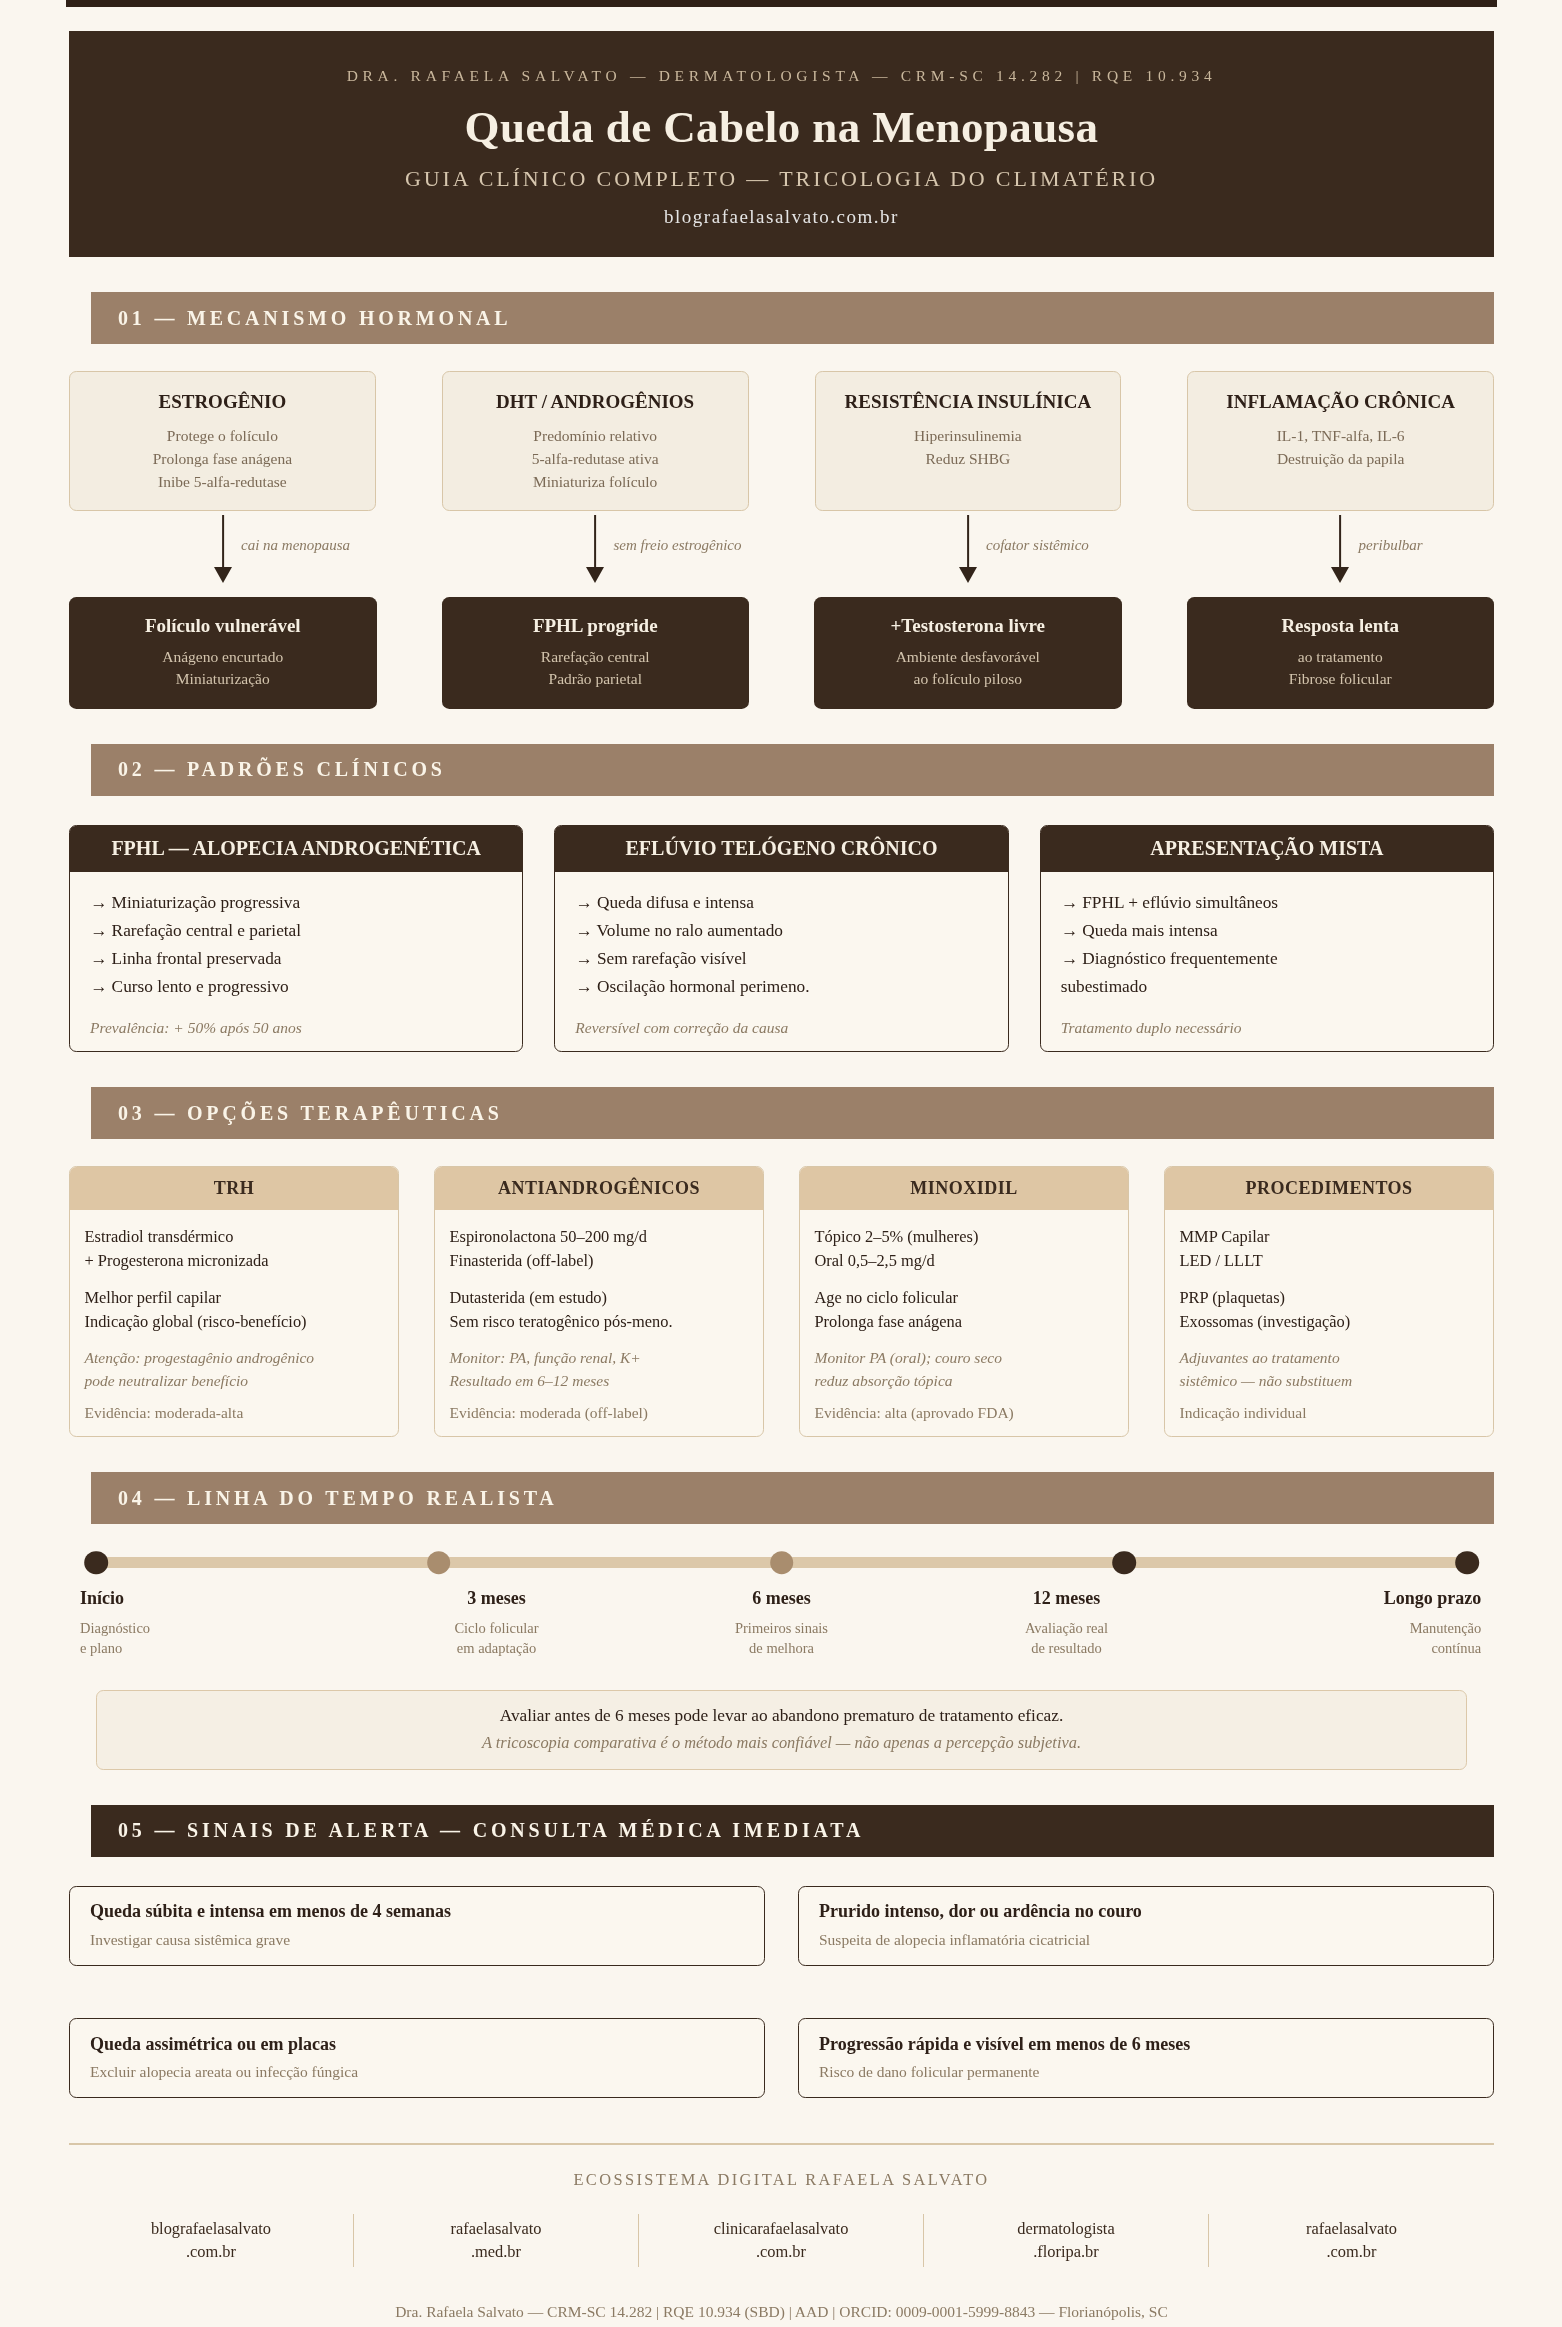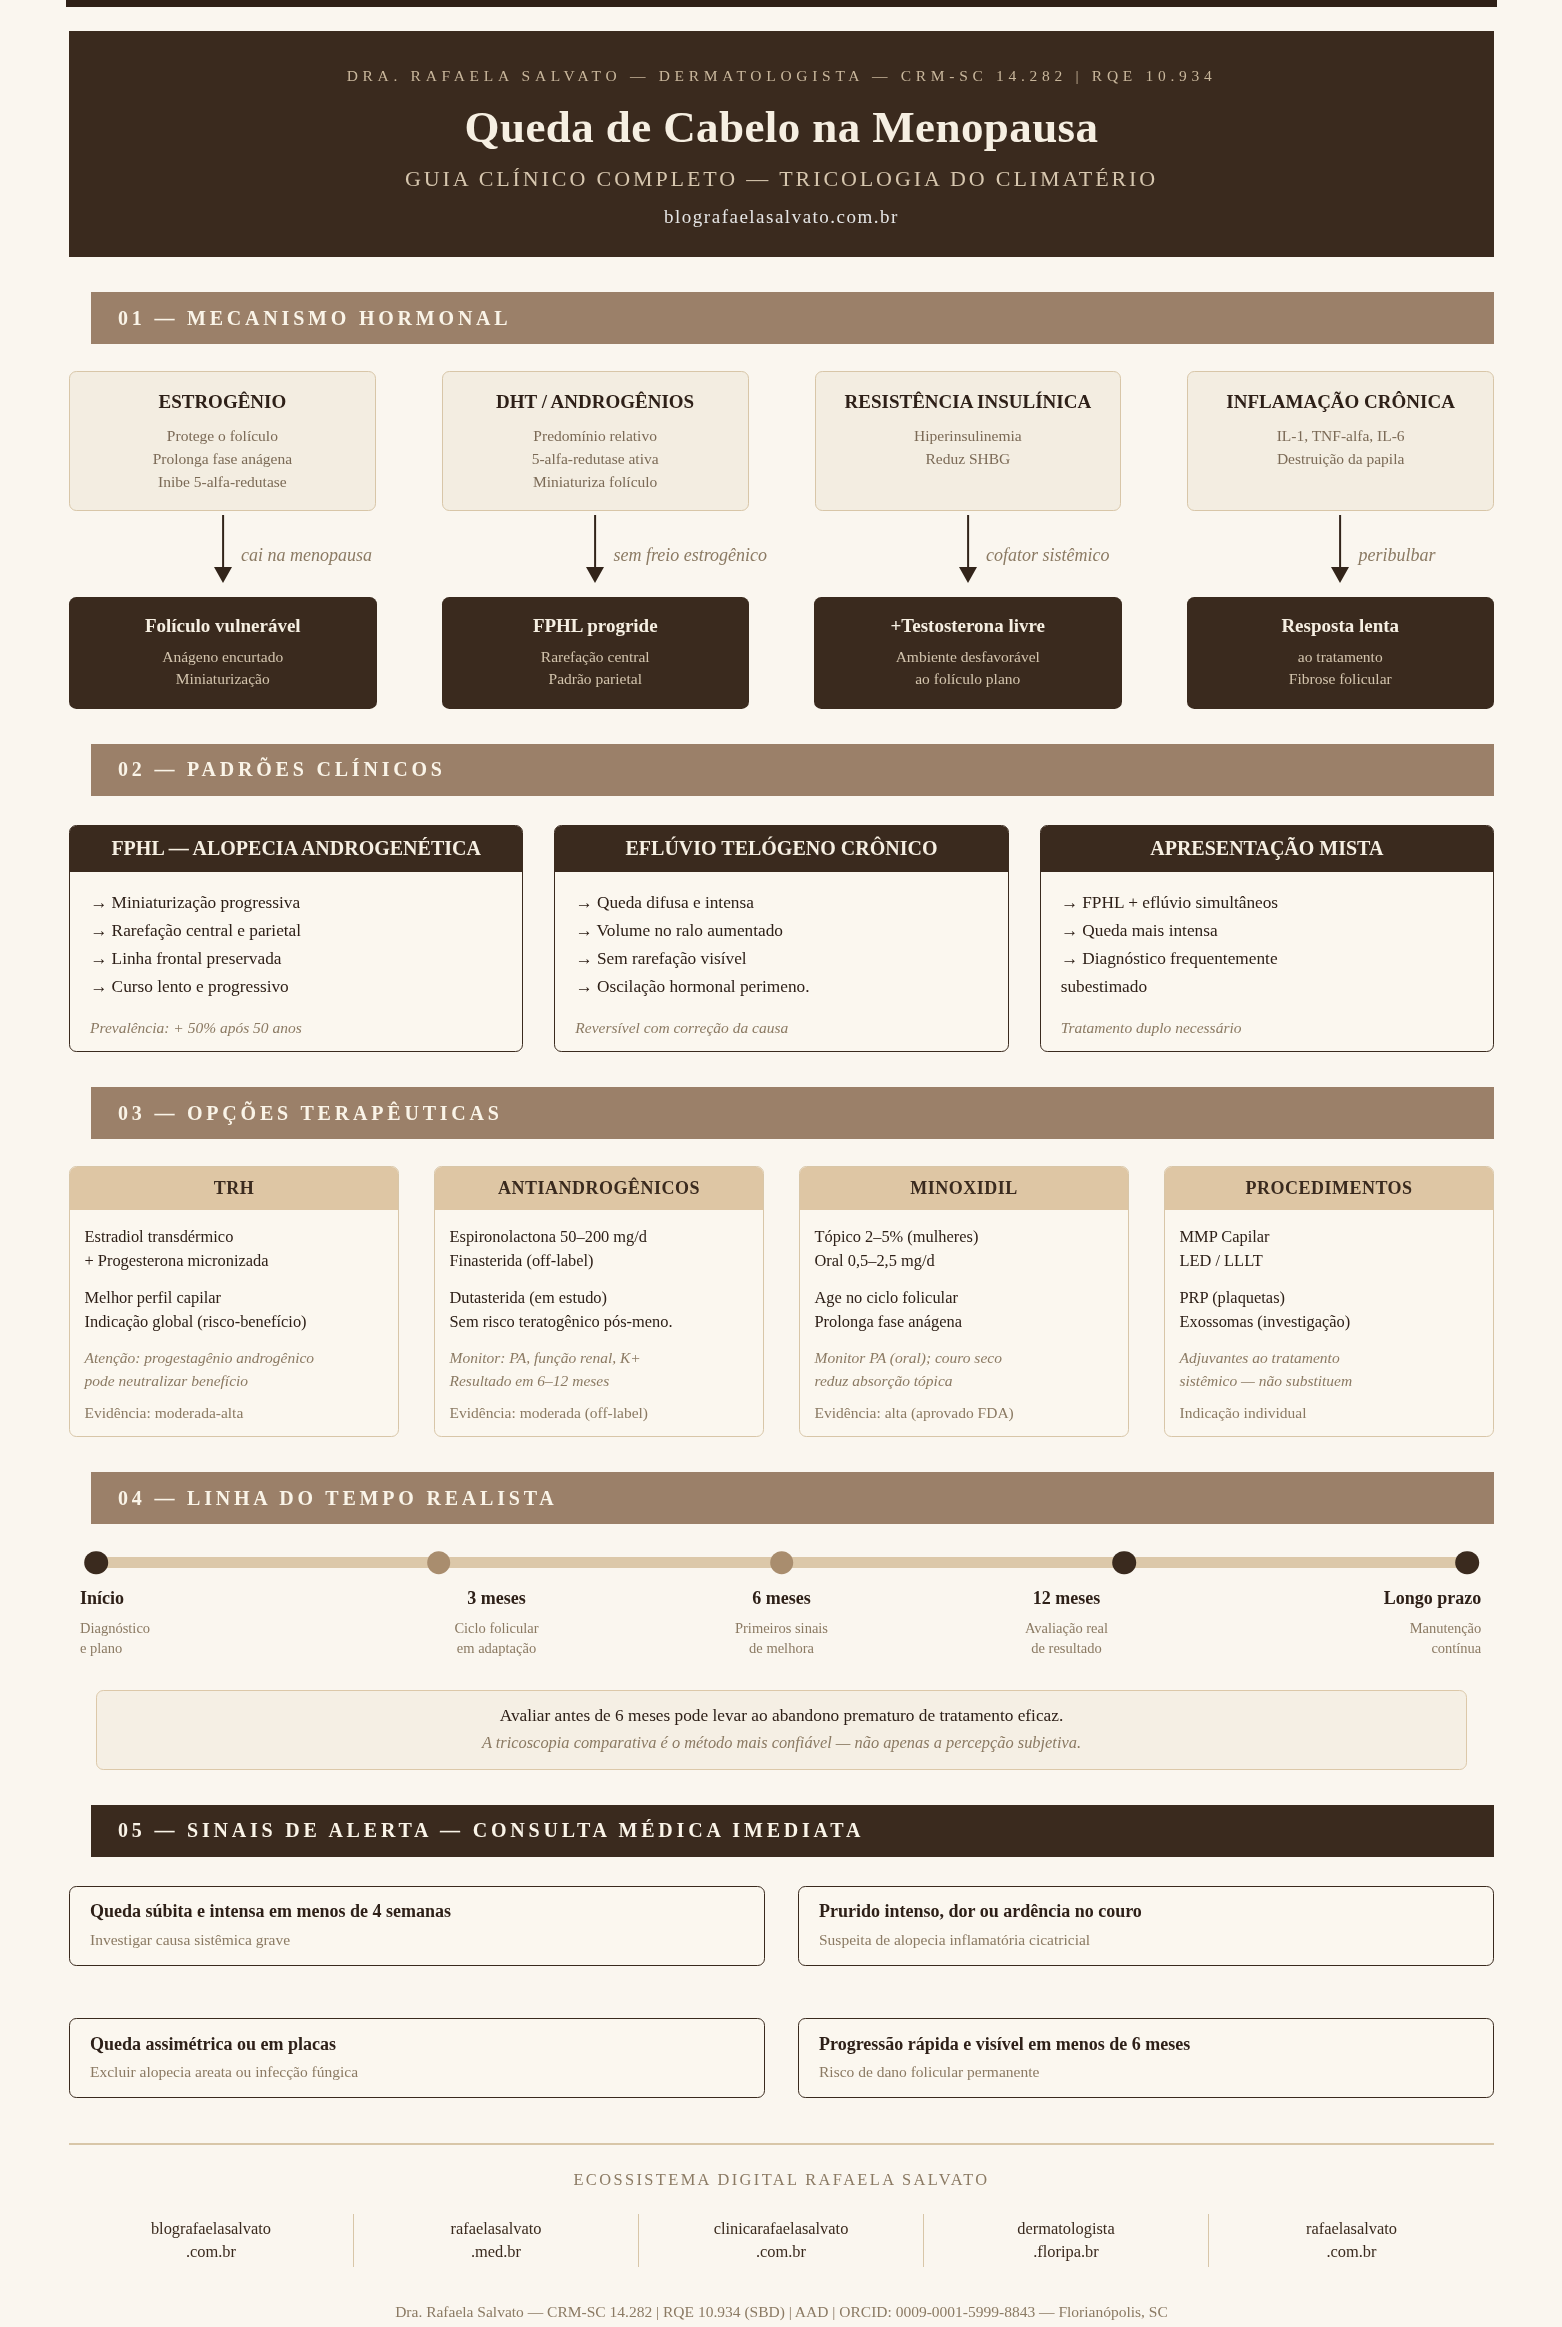--- a/index.html
+++ b/index.html
@@ -124,26 +124,25 @@
     width: 0; height: 0;
     border-left: 9px solid transparent;
     border-right: 9px solid transparent;
     border-top: 16.4px solid #32241A;
     transform: translateX(-50%);
   }
   .arrow-label {
     position: absolute;
     left: 53%;
     top: 25.5px;
-    font-size: 18px;
+    font-size: 15px;
     font-style: italic;
     color: #8B7A63;
     white-space: nowrap;
     padding-left: 9px;
-    margin-top: 8px;
   }
 
   .result-grid {
     display: grid;
     grid-template-columns: repeat(4, 1fr);
     gap: 65px;
   }
   .result-card {
     background: #3A2A1E;
     border-radius: 7.3px;
@@ -428,21 +427,21 @@
           <div class="rl">Miniaturização</div>
         </div>
         <div class="result-card">
           <div class="rt">FPHL progride</div>
           <div class="rl">Rarefação central</div>
           <div class="rl">Padrão parietal</div>
         </div>
         <div class="result-card">
           <div class="rt">+Testosterona livre</div>
           <div class="rl">Ambiente desfavorável</div>
-          <div class="rl">ao folículo plano</div>
+          <div class="rl">ao folículo piloso</div>
         </div>
         <div class="result-card">
           <div class="rt">Resposta lenta</div>
           <div class="rl">ao tratamento</div>
           <div class="rl">Fibrose folicular</div>
         </div>
       </div>
   </div>
 
   <div class="sec-bar">02 — PADRÕES CLÍNICOS</div>

